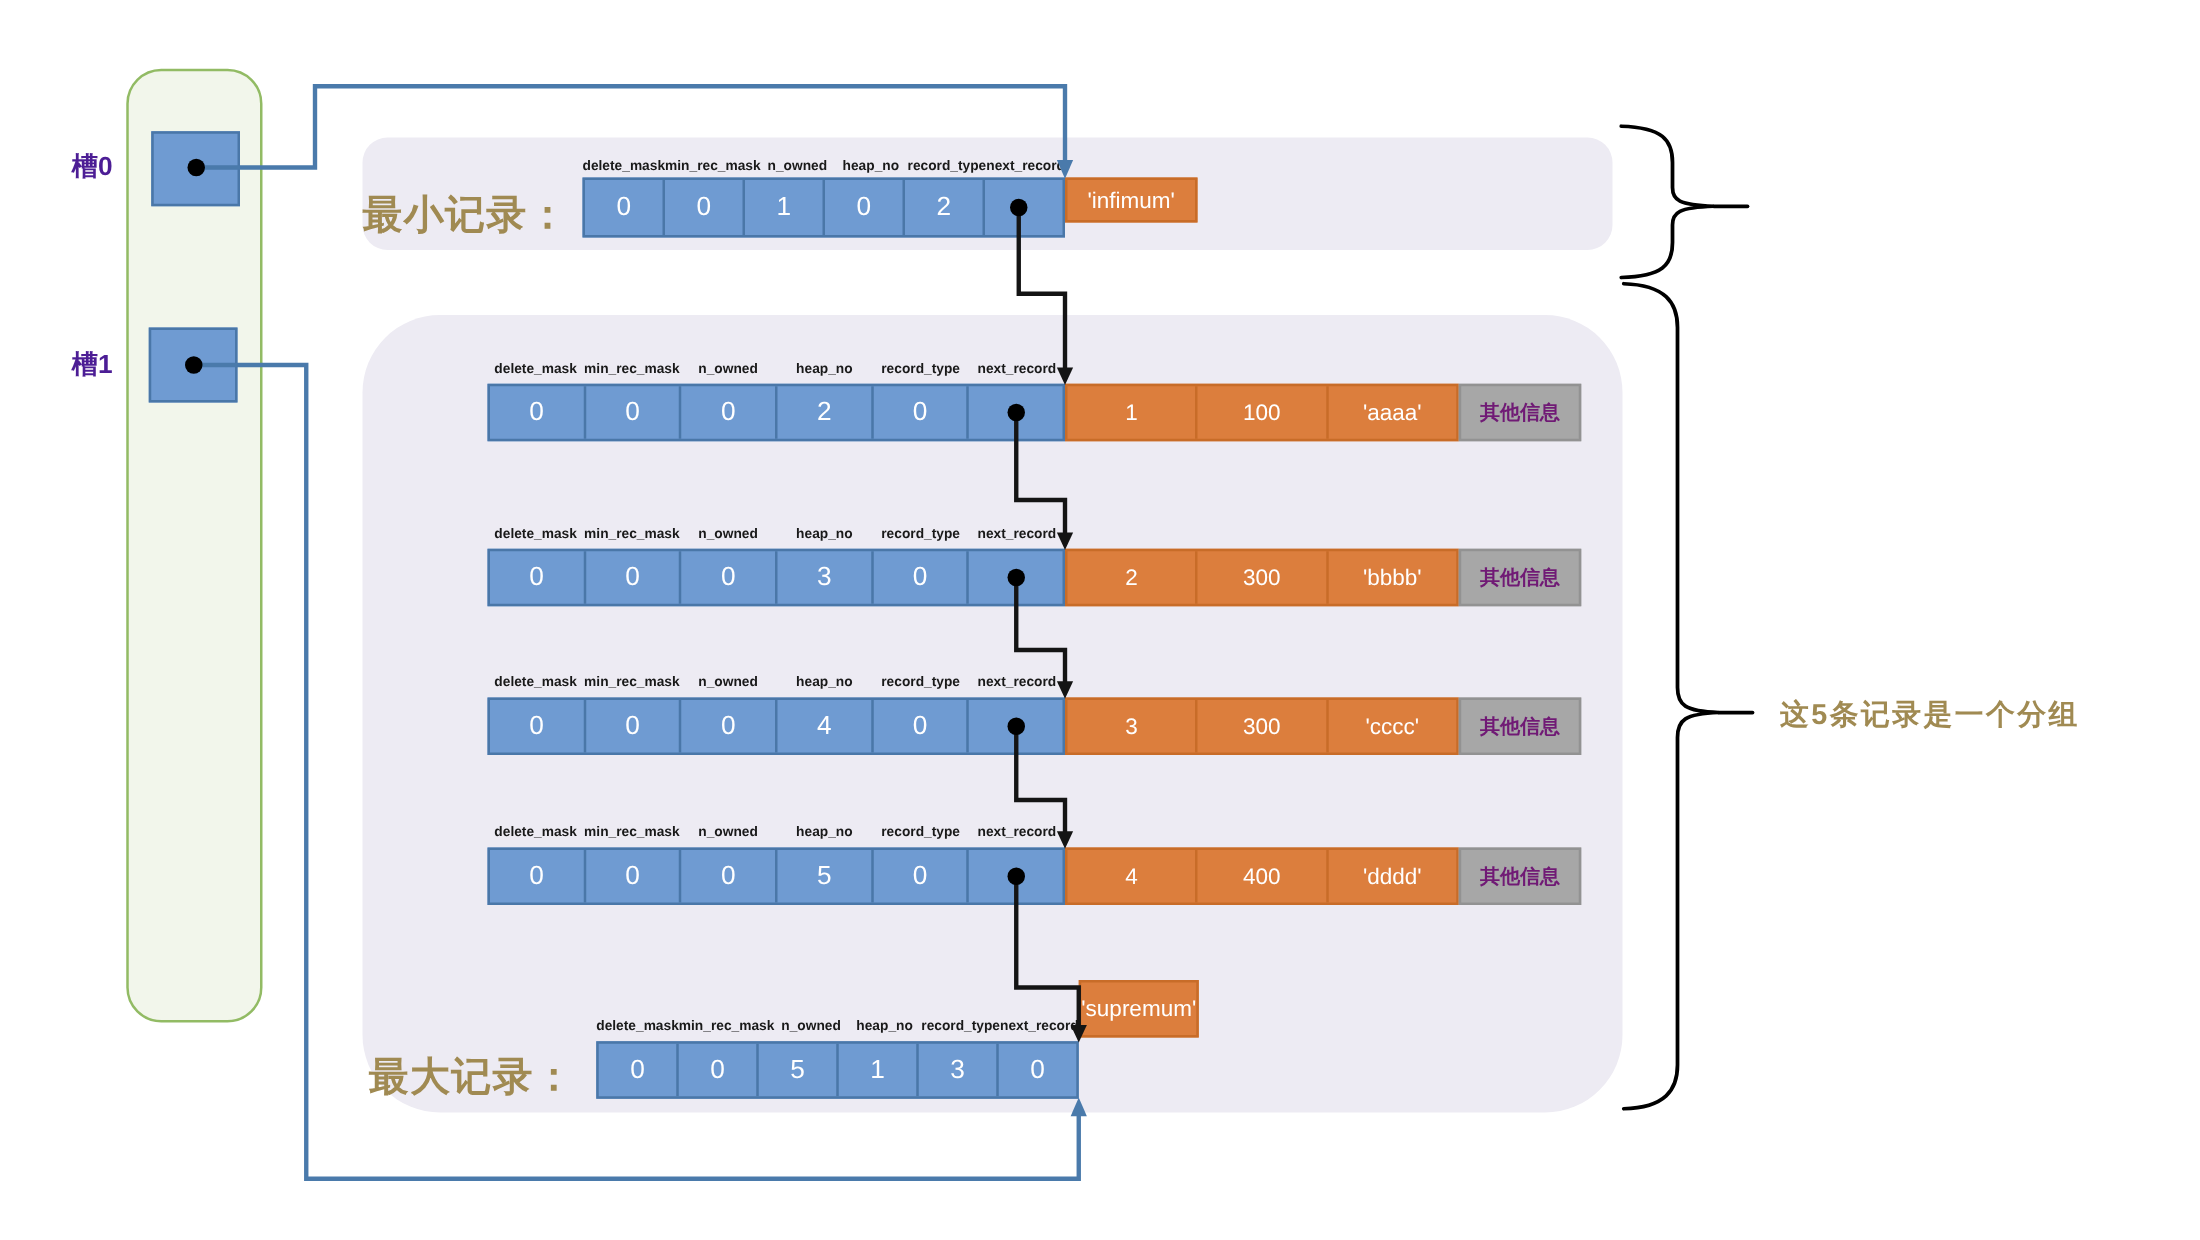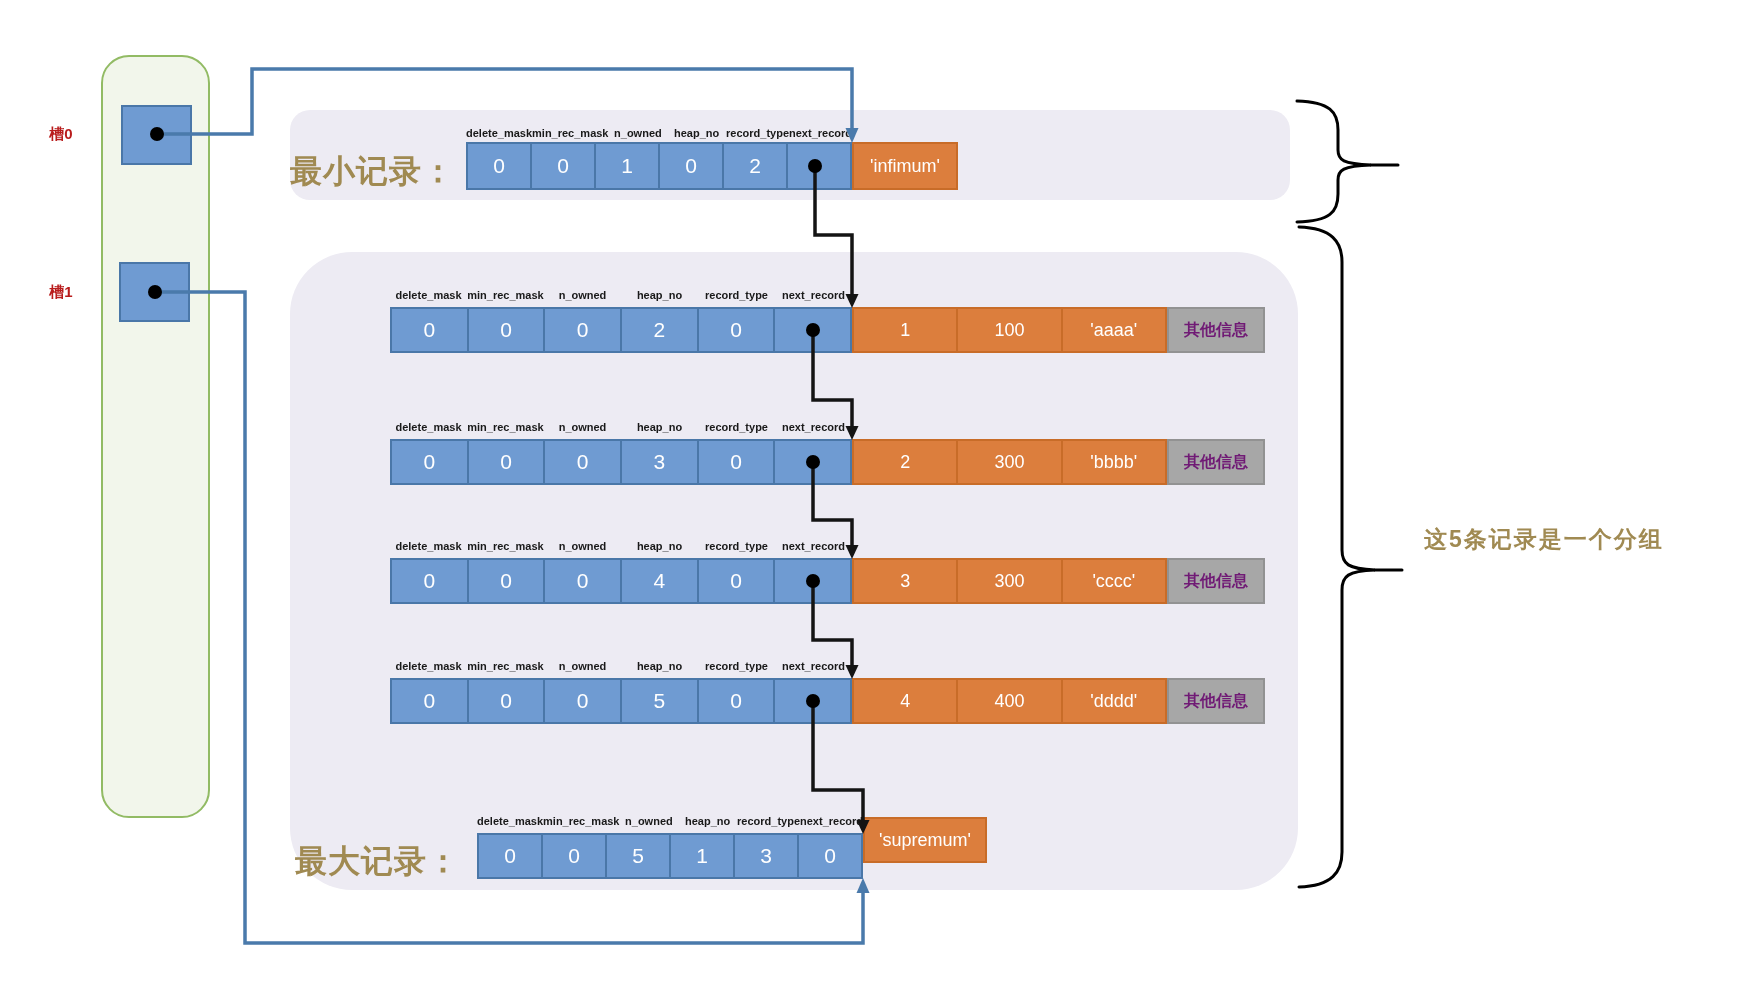--- a/index.html
+++ b/index.html
@@ -11,21 +11,21 @@
   
   .green-panel{
     left:101px;top:55px;width:109px;height:763px;border-radius:28px;
     background:var(--slot-panel-green);border:2px solid var(--slot-panel-border);
   }
   .slot-square{
     width:71px;height:60px;background:var(--cell-blue);
     border:2px solid var(--cell-blue-border);
   }
   .slot-label{
-    font-size:15px;font-weight:700;color:#b91c1c;text-align:center;width:58px;line-height:26px;
+    font-size:21px;font-weight:700;color:#4c1d95;text-align:right;width:58px;line-height:26px;
   }
   
   .lav{background:var(--panel-lavender);}
   .top-box{left:290px;top:110px;width:1000px;height:90px;border-radius:20px;}
   .big-box{left:290px;top:252px;width:1008px;height:638px;border-radius:62px;}
   
   .hdrs{display:flex;align-items:flex-end;height:14px;}
   .hdr{flex:1;text-align:center;font-size:11px;font-weight:700;color:#191919;white-space:nowrap;line-height:14px;}
   .frow{display:flex;background:var(--cell-blue);border:2px solid var(--cell-blue-border);}
   .fcell{flex:1;display:flex;align-items:center;justify-content:center;color:#fff;font-size:21px;border-right:2px solid var(--cell-blue-border);}
@@ -72,21 +72,21 @@
         <span class="hdr">next_record</span>
       </div>
       <div class="abs frow" style="left: 466px; top: 142px; width: 386px; height: 48px;">
         <div class="fcell">0</div>
         <div class="fcell">0</div>
         <div class="fcell">1</div>
         <div class="fcell">0</div>
         <div class="fcell">2</div>
         <div class="fcell"></div>
       </div>
-      <div class="abs orow" style="left: 852px; top: 142px; width: 106px; height: 48px;">
+      <div class="abs orow" style="left: 852px; top: 142px; width: 106px; height: 36px;">
         <div class="ocell">'infimum'</div>
       </div>
       <div class="abs hdrs" style="left: 390px; top: 288px; width: 462px;">
         <span class="hdr">delete_mask</span>
         <span class="hdr">min_rec_mask</span>
         <span class="hdr">n_owned</span>
         <span class="hdr">heap_no</span>
         <span class="hdr">record_type</span>
         <span class="hdr">next_record</span>
       </div>
@@ -180,26 +180,26 @@
         <span class="hdr">next_record</span>
       </div>
       <div class="abs frow" style="left: 477px; top: 833px; width: 386px; height: 46px;">
         <div class="fcell">0</div>
         <div class="fcell">0</div>
         <div class="fcell">5</div>
         <div class="fcell">1</div>
         <div class="fcell">3</div>
         <div class="fcell">0</div>
       </div>
-      <div class="abs orow" style="left: 863px; top: 817px; width: 124px; height: 46px; justify-content: center;">
+      <div class="abs orow" style="left: 863px; top: 784px; width: 96px; height: 46px; justify-content: center;">
         <div class="ocell">'supremum'</div>
       </div>
     </div>
 
-  <div class="abs annotation" style="left:1424px;top:524px;">这5条记录是一个分组</div>
+  <div class="abs annotation" style="left:1424px;top:556px;">这5条记录是一个分组</div>
 
   <svg class="overlay" viewBox="0 0 1760 992">
 
     <g>
       <polyline class="blue-line" points="157,134 252,134 252,69 852,69 852,131"></polyline>
       <path class="blue-head" d="M852,143 L845.5,128 L858.5,128 Z"></path>
       <circle class="dot" cx="157" cy="134" r="7"></circle>
     </g>
 
     <g>

